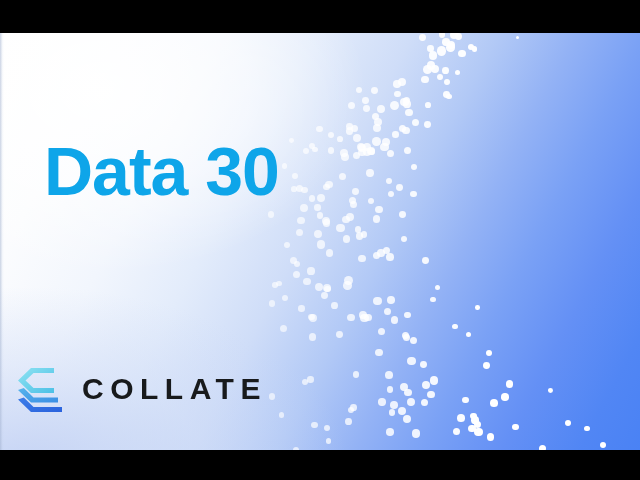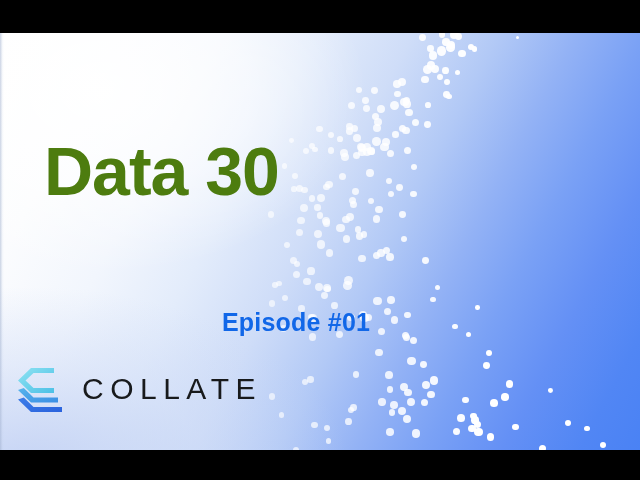--- a/index.html
+++ b/index.html
@@ -110,21 +110,21 @@
   }
 
   #title {
     position: absolute;
     left: 44px;
     top: 104px;
     font-size: 68px;
     line-height: 1;
     font-weight: bold;
     letter-spacing: -1px;
-    color: #4d7c0f;
+    color: #0ea5e9;
     white-space: nowrap;
   }
 
   #subtitle {
     position: absolute;
     left: 38px;
     top: 215px;
     font-size: 27px;
     line-height: 1;
     font-weight: bold;
@@ -155,21 +155,21 @@
     gap: 16px;
   }
   #logo-mark {
     width: 52px;
     height: 52px;
     display: block;
     flex: none;
   }
   #logo-wordmark {
     font-size: 30px;
-    font-weight: normal;
+    font-weight: bold;
     letter-spacing: 6.5px;
     color: #181a1c;
     line-height: 1;
     white-space: nowrap;
   }
 </style>
 </head>
 <body>
 
 <div id="video-frame">
@@ -398,21 +398,20 @@
         <div class="dot" style="left: 373.496px; top: 263.951px; width: 8.52693px; height: 8.52693px; opacity: 0.81;"></div>
         <div class="dot" style="left: 410.567px; top: 130.741px; width: 6.72695px; height: 6.72695px; opacity: 0.88;"></div>
         <div class="dot" style="left: 443.654px; top: 46.065px; width: 5.89598px; height: 5.89598px; opacity: 0.94;"></div>
       </div>
 
     <div id="content">
 
       <div id="title">Data 30</div>
 
 
-      <div id="episode">Episode #01</div>
 
       <div id="logo-lockup">
         <svg id="logo-mark" viewBox="0 0 52 52">
           <defs>
             <linearGradient id="lyr-top" x1="0" y1="0" x2="1" y2="1">
               <stop offset="0%" stop-color="#8fe3f2"></stop>
               <stop offset="100%" stop-color="#4cc0e6"></stop>
             </linearGradient>
             <linearGradient id="lyr-mid" x1="0" y1="0" x2="1" y2="1">
               <stop offset="0%" stop-color="#56b4ec"></stop>

